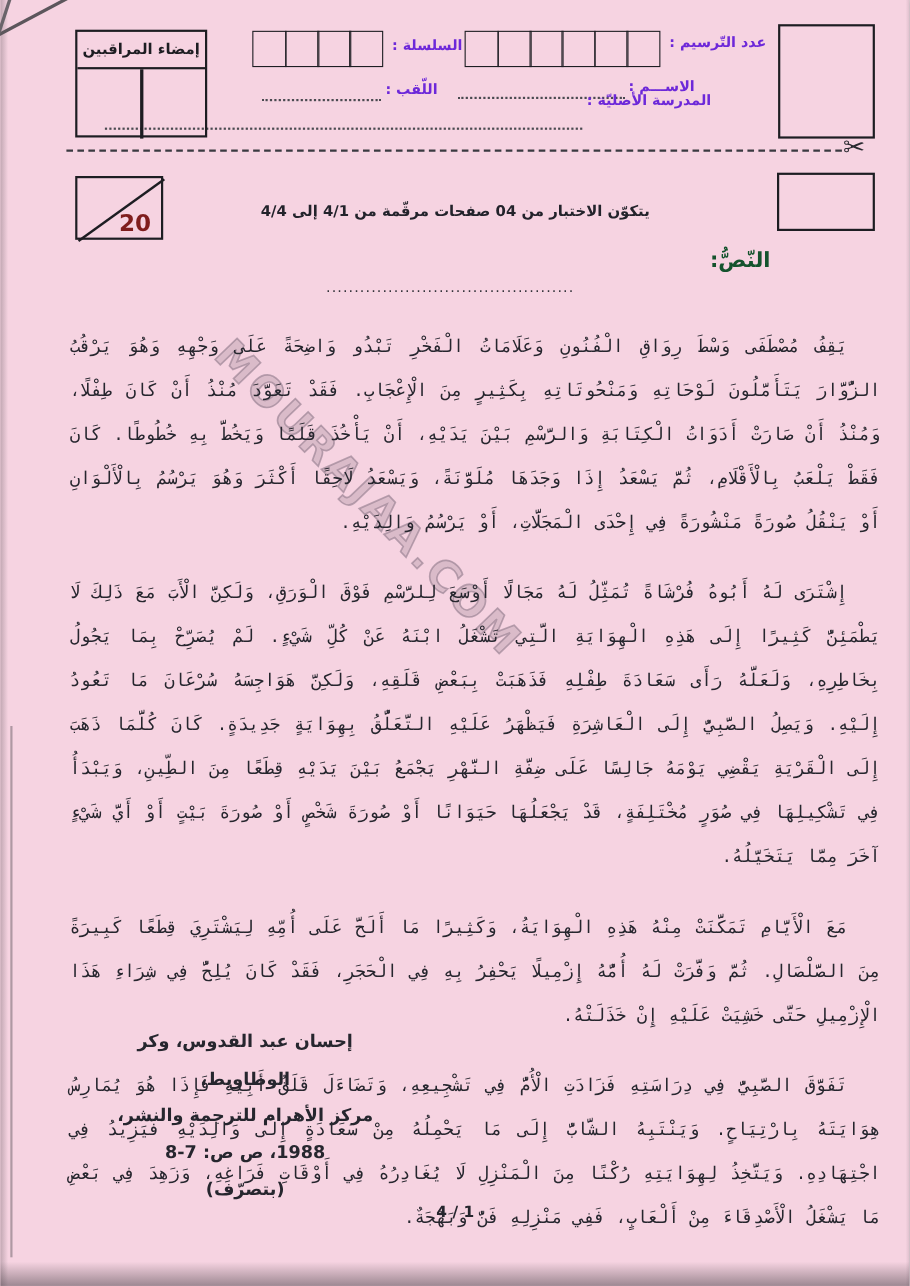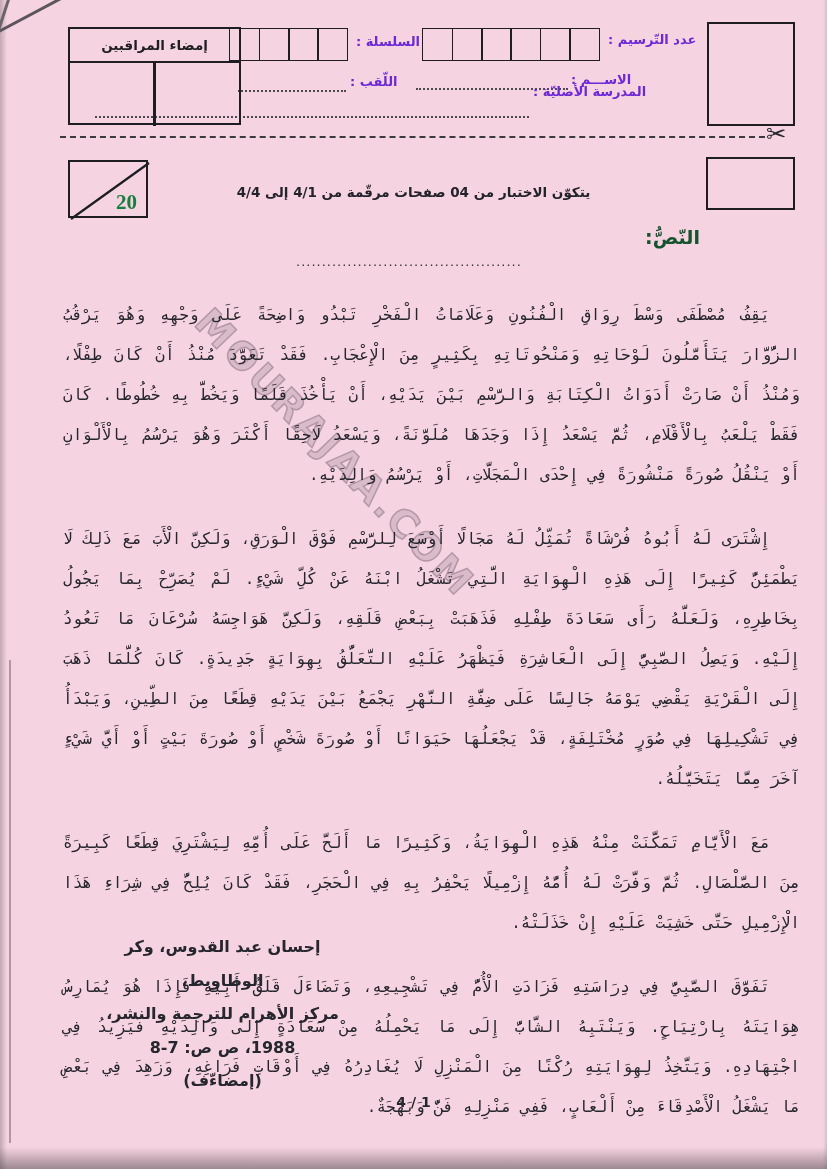--- a/index.html
+++ b/index.html
@@ -5,32 +5,32 @@
   html,body{margin:0;padding:0;background:#e7e3e5;font-family:"DejaVu Sans",sans-serif;}
   .page{position:relative;width:827px;height:1169px;margin:0 auto;background:#f6d3e1;overflow:hidden;box-shadow:0 0 6px rgba(0,0,0,.4);}
   .abs{position:absolute;}
   .label{font-weight:bold;font-size:13px;color:#6d28d9;white-space:nowrap;}
   
   .bigbox{border:2.5px solid #1d1d22;background:transparent;}
   .cellrow{display:flex;direction:ltr;}
   .cellrow .cell{width:29px;height:31px;border:1.7px solid #1d1d22;margin-left:-1.7px;}
   .dotline{height:0;border-bottom:2px dotted #4a4a50;}
   
-  .sigtable{border:2.5px solid #1d1d22;width:173px;height:98px;box-sizing:border-box;}
+  .sigtable{border:2.5px solid #1d1d22;width:120px;height:98px;box-sizing:border-box;}
   .sigtable .sighead{height:32px;border-bottom:2px solid #1d1d22;display:flex;align-items:center;justify-content:center;font-weight:bold;font-size:13.5px;color:#1d1d22;}
   .sigtable .sigbody{display:flex;height:63px;}
   .sigtable .sigcell{flex:1;}
   .sigtable .sigcell:first-child{border-left:3px solid #1d1d22;}
   
   .cutline{border-top:2px dashed #3a3a40;}
   .scissors{font-size:24px;color:#2a2a30;transform:rotate(0deg);}
   
   .scorebox{width:80px;height:58px;border:2.5px solid #1d1d22;box-sizing:border-box;}
   .scorebox svg{position:absolute;left:0;top:0;}
-  .scoreval{position:absolute;right:9px;bottom:1px;font-weight:bold;font-size:21px;color:#15803d;font-family:Liberation Serif, serif;}
+  .scoreval{position:absolute;right:9px;bottom:1px;font-weight:bold;font-size:21px;color:#7f1d1d;}
   .notice{text-align:center;font-weight:bold;font-size:13.5px;color:#23232b;}
   .titlenass{font-weight:bold;font-size:19px;color:#14532d;}
   .dotsep{font-size:13px;letter-spacing:1px;color:#33333a;}
   
   .text-body{direction:rtl;text-align:justify;font-size:16px;line-height:40px;color:#26262e;}
   .text-body p{margin:0 0 24px 0;text-indent:30px;}
   .source{direction:rtl;text-align:center;font-size:16px;line-height:2.1;color:#26262e;font-weight:bold;}
   .pagenum{text-align:center;font-weight:bold;font-size:14px;color:#26262e;direction:ltr;}
   
   .watermark{font-weight:bold;font-size:38px;letter-spacing:3px;color:rgba(165,142,158,0.35);-webkit-text-stroke:1.5px rgba(150,128,144,0.65);transform:rotate(46deg);transform-origin:0 0;white-space:nowrap;pointer-events:none;}
@@ -112,18 +112,18 @@
   <div class="abs text-body" style="left:63px;top:296px;width:737px;font-family:Liberation Mono, monospace;">
     <p>يَقِفُ مُصْطَفَى وَسْطَ رِوَاقِ الْفُنُونِ وَعَلَامَاتُ الْفَخْرِ تَبْدُو وَاضِحَةً عَلَى وَجْهِهِ وَهُوَ يَرْقُبُ الزُّوَّارَ يَتَأَمَّلُونَ لَوْحَاتِهِ وَمَنْحُوتَاتِهِ بِكَثِيرٍ مِنَ الْإِعْجَابِ. فَقَدْ تَعَوَّدَ مُنْذُ أَنْ كَانَ طِفْلًا، وَمُنْذُ أَنْ صَارَتْ أَدَوَاتُ الْكِتَابَةِ وَالرَّسْمِ بَيْنَ يَدَيْهِ، أَنْ يَأْخُذَ قَلَمًا وَيَخُطَّ بِهِ خُطُوطًا. كَانَ فَقَطْ يَلْعَبُ بِالْأَقْلَامِ، ثُمَّ يَسْعَدُ إِذَا وَجَدَهَا مُلَوَّنَةً، وَيَسْعَدُ لَاحِقًا أَكْثَرَ وَهُوَ يَرْسُمُ بِالْأَلْوَانِ أَوْ يَنْقُلُ صُورَةً مَنْشُورَةً فِي إِحْدَى الْمَجَلَّاتِ، أَوْ يَرْسُمُ وَالِدَيْهِ.</p>
     <p>إِشْتَرَى لَهُ أَبُوهُ فُرْشَاةً تُمَثِّلُ لَهُ مَجَالًا أَوْسَعَ لِلرَّسْمِ فَوْقَ الْوَرَقِ، وَلَكِنَّ الْأَبَ مَعَ ذَلِكَ لَا يَطْمَئِنُّ كَثِيرًا إِلَى هَذِهِ الْهِوَايَةِ الَّتِي تَشْغَلُ ابْنَهُ عَنْ كُلِّ شَيْءٍ. لَمْ يُصَرِّحْ بِمَا يَجُولُ بِخَاطِرِهِ، وَلَعَلَّهُ رَأَى سَعَادَةَ طِفْلِهِ فَذَهَبَتْ بِبَعْضِ قَلَقِهِ، وَلَكِنَّ هَوَاجِسَهُ سُرْعَانَ مَا تَعُودُ إِلَيْهِ. وَيَصِلُ الصَّبِيُّ إِلَى الْعَاشِرَةِ فَيَظْهَرُ عَلَيْهِ التَّعَلُّقُ بِهِوَايَةٍ جَدِيدَةٍ. كَانَ كُلَّمَا ذَهَبَ إِلَى الْقَرْيَةِ يَقْضِي يَوْمَهُ جَالِسًا عَلَى ضِفَّةِ النَّهْرِ يَجْمَعُ بَيْنَ يَدَيْهِ قِطَعًا مِنَ الطِّينِ، وَيَبْدَأُ فِي تَشْكِيلِهَا فِي صُوَرٍ مُخْتَلِفَةٍ، قَدْ يَجْعَلُهَا حَيَوَانًا أَوْ صُورَةَ شَخْصٍ أَوْ صُورَةَ بَيْتٍ أَوْ أَيَّ شَيْءٍ آخَرَ مِمَّا يَتَخَيَّلُهُ.</p>
     <p>مَعَ الْأَيَّامِ تَمَكَّنَتْ مِنْهُ هَذِهِ الْهِوَايَةُ، وَكَثِيرًا مَا أَلَحَّ عَلَى أُمِّهِ لِيَشْتَرِيَ قِطَعًا كَبِيرَةً مِنَ الصَّلْصَالِ. ثُمَّ وَفَّرَتْ لَهُ أُمُّهُ إِزْمِيلًا يَحْفِرُ بِهِ فِي الْحَجَرِ، فَقَدْ كَانَ يُلِحُّ فِي شِرَاءِ هَذَا الْإِزْمِيلِ حَتَّى خَشِيَتْ عَلَيْهِ إِنْ خَذَلَتْهُ.</p>
     <p>تَفَوَّقَ الصَّبِيُّ فِي دِرَاسَتِهِ فَزَادَتِ الْأُمُّ فِي تَشْجِيعِهِ، وَتَضَاءَلَ قَلَقُ أَبِيهِ فَإِذَا هُوَ يُمَارِسُ هِوَايَتَهُ بِارْتِيَاحٍ. وَيَنْتَبِهُ الشَّابُّ إِلَى مَا يَحْمِلُهُ مِنْ سَعَادَةٍ إِلَى وَالِدَيْهِ فَيَزِيدُ فِي اجْتِهَادِهِ. وَيَتَّخِذُ لِهِوَايَتِهِ رُكْنًا مِنَ الْمَنْزِلِ لَا يُغَادِرُهُ فِي أَوْقَاتِ فَرَاغِهِ، وَزَهِدَ فِي بَعْضِ مَا يَشْغَلُ الْأَصْدِقَاءَ مِنْ أَلْعَابٍ، فَفِي مَنْزِلِهِ فَنٌّ وَبَهْجَةٌ.</p>
   </div>
 
   <div class="abs source" style="left:100px;top:930px;width:245px;">
     <div>إحسان عبد القدوس، وكر الوطاويط،</div>
     <div>مركز الأهرام للترجمة والنشر، 1988، ص ص: 7-8</div>
-    <div>(إمضاءّف)</div>
+    <div>(بتصرّف)</div>
   </div>
 
   <div class="abs pagenum" style="left:0;right:0;top:1094px;">4 / 1</div>
 
 </div>
 
 </body></html>

